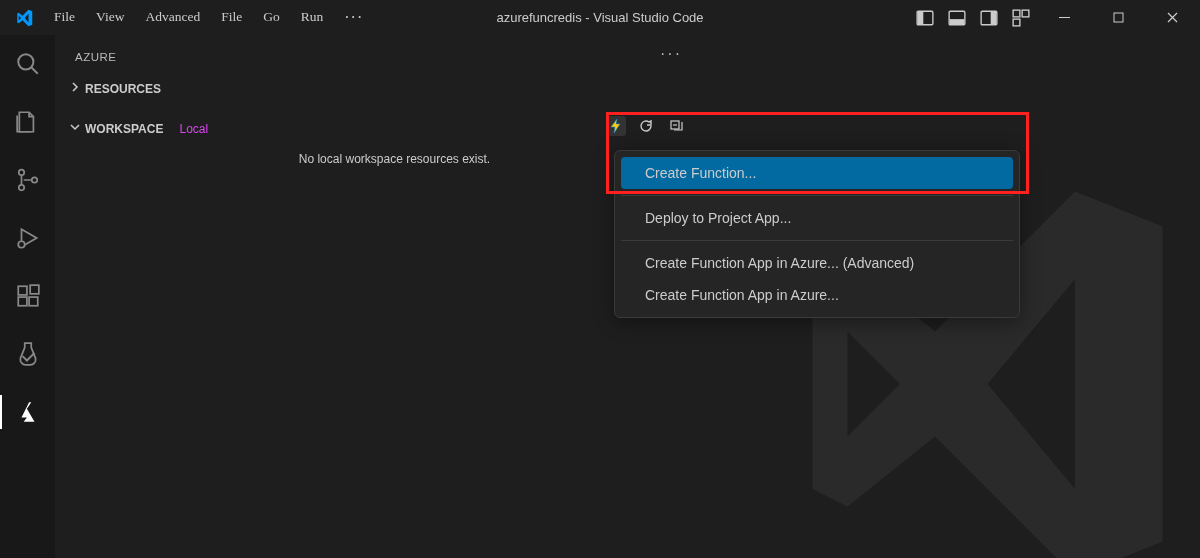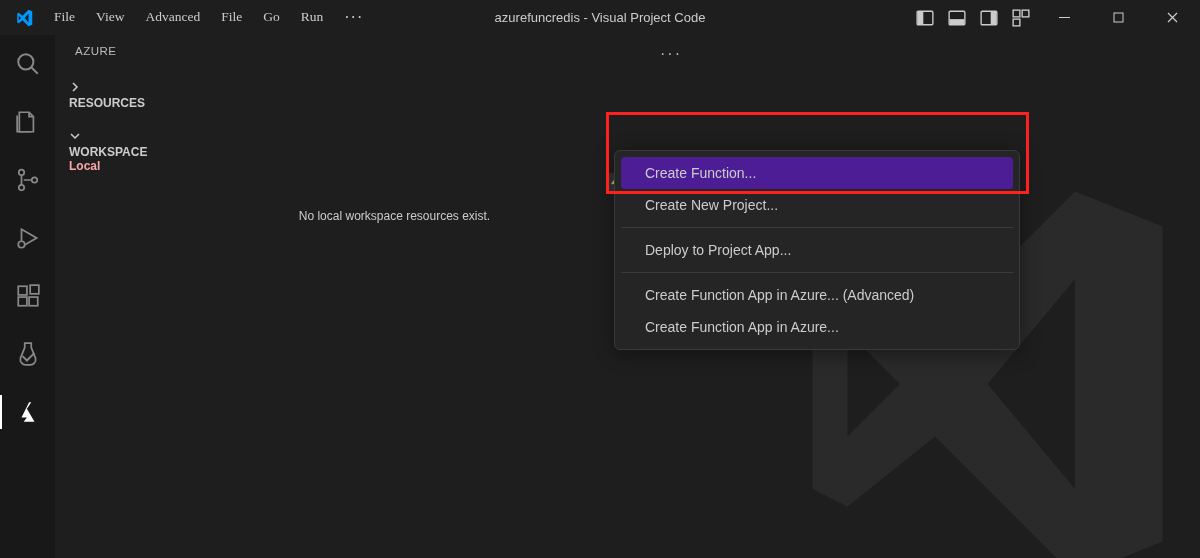--- a/index.html
+++ b/index.html
@@ -111,54 +111,53 @@
     }
     
     .sidebar {
       width: 643px;
       background: #1e1e1e;
       display: flex;
       flex-direction: column;
     }
     .sidebar-header {
       display: flex;
-      align-items: flex-start;
+      align-items: flex-end;
       padding: 10px 16px 8px 20px;
       font-size: 11.5px;
       letter-spacing: 0.5px;
       color: #bbbbbb;
     }
     .sidebar-header-actions {
       margin-left: auto;
       letter-spacing: 2px;
       cursor: pointer;
       font-size: 16px;
     }
     .tree-section {
       padding: 6px 0;
     }
     .tree-header {
       display: flex;
-      align-items: flex-start;
+      align-items: flex-end;
       padding: 4px 12px 4px 14px;
       font-size: 12px;
       font-weight: 600;
       color: #cccccc;
       cursor: pointer;
-      flex-direction: column;
     }
     .tree-chevron {
       width: 14px;
       font-size: 12px;
       margin-right: 2px;
     }
     .tree-suffix {
-      font-weight: 700;
-      color: #fca5a5;
-      margin-left: 0;
+      font-weight: 400;
+      color: #d946ef;
+      margin-left: 16px;
     }
     .tree-actions {
       margin-left: auto;
       display: flex;
       gap: 10px;
       align-items: center;
     }
     .tree-action-btn {
       width: 20px;
       height: 20px;
@@ -192,21 +191,21 @@
       padding: 6px;
     }
     .context-item {
       padding: 8px 24px;
       font-size: 14px;
       color: #cccccc;
       cursor: pointer;
       border-radius: 4px;
     }
     .context-item.selected {
-      background: #4c1d95;
+      background: #0369a1;
     }
     .context-separator {
       height: 1px;
       background: #3a3a3a;
       margin: 6px 0;
     }
     
     .highlight-box {
       position: absolute;
       left: 606px;
@@ -236,21 +235,21 @@
   </div>
   <div class="menubar">
     <div class="menu-item">File</div>
     <div class="menu-item">View</div>
     <div class="menu-item">Advanced</div>
     <div class="menu-item">File</div>
     <div class="menu-item">Go</div>
     <div class="menu-item">Run</div>
     <div class="menu-overflow">···</div>
   </div>
-  <div class="title-center">azurefuncredis - Visual Project Code</div>
+  <div class="title-center">azurefuncredis - Visual Studio Code</div>
   <div class="window-controls">
     <div class="layout-icon">
       <svg width="18" height="18" viewBox="0 0 16 16">
           <rect x="1" y="2" width="14" height="12" rx="1" fill="none" stroke="#ccc" stroke-width="1.2"></rect>
           <rect x="1.5" y="2.5" width="5" height="11" fill="#ccc"></rect>
         </svg>
     </div>
     <div class="layout-icon">
       <svg width="18" height="18" viewBox="0 0 16 16">
           <rect x="1" y="2" width="14" height="12" rx="1" fill="none" stroke="#ccc" stroke-width="1.2"></rect>
@@ -390,21 +389,20 @@
 
   <div class="watermark">
     <svg width="420" height="420" viewBox="0 0 24 24">
         <path fill="#ffffff" d="M23 3l-5-2-8 8-5-4-2 1v12l2 1 5-4 8 8 5-2V3zM5 15V9l3 3-3 3zm13 3l-5-6 5-6v12z"></path>
       </svg>
   </div>
 </div>
 
 <div class="context-menu">
   <div class="context-item selected">Create Function...</div>
-  <div class="context-item">Create New Project...</div>
   <div class="context-separator"></div>
   <div class="context-item">Deploy to Project App...</div>
   <div class="context-separator"></div>
   <div class="context-item">Create Function App in Azure... (Advanced)</div>
   <div class="context-item">Create Function App in Azure...</div>
 </div>
 
 <div class="highlight-box"></div>
 
 </body></html>

